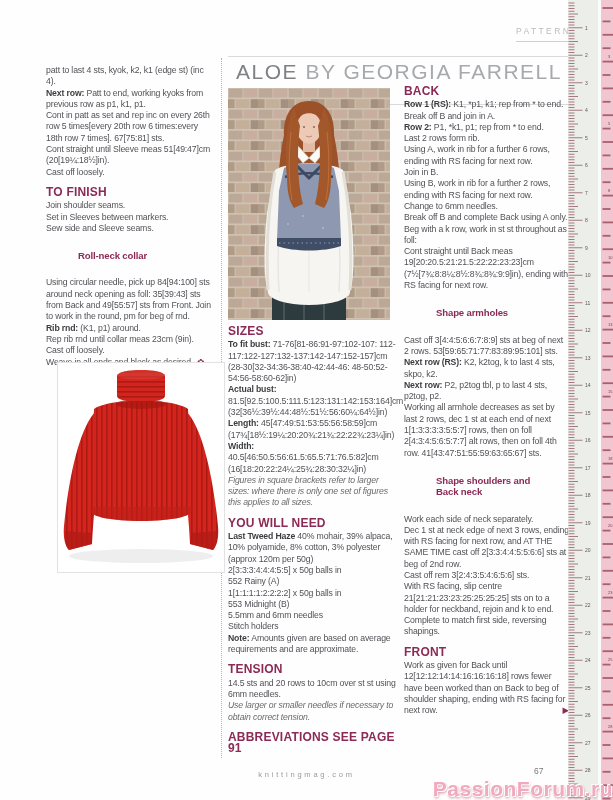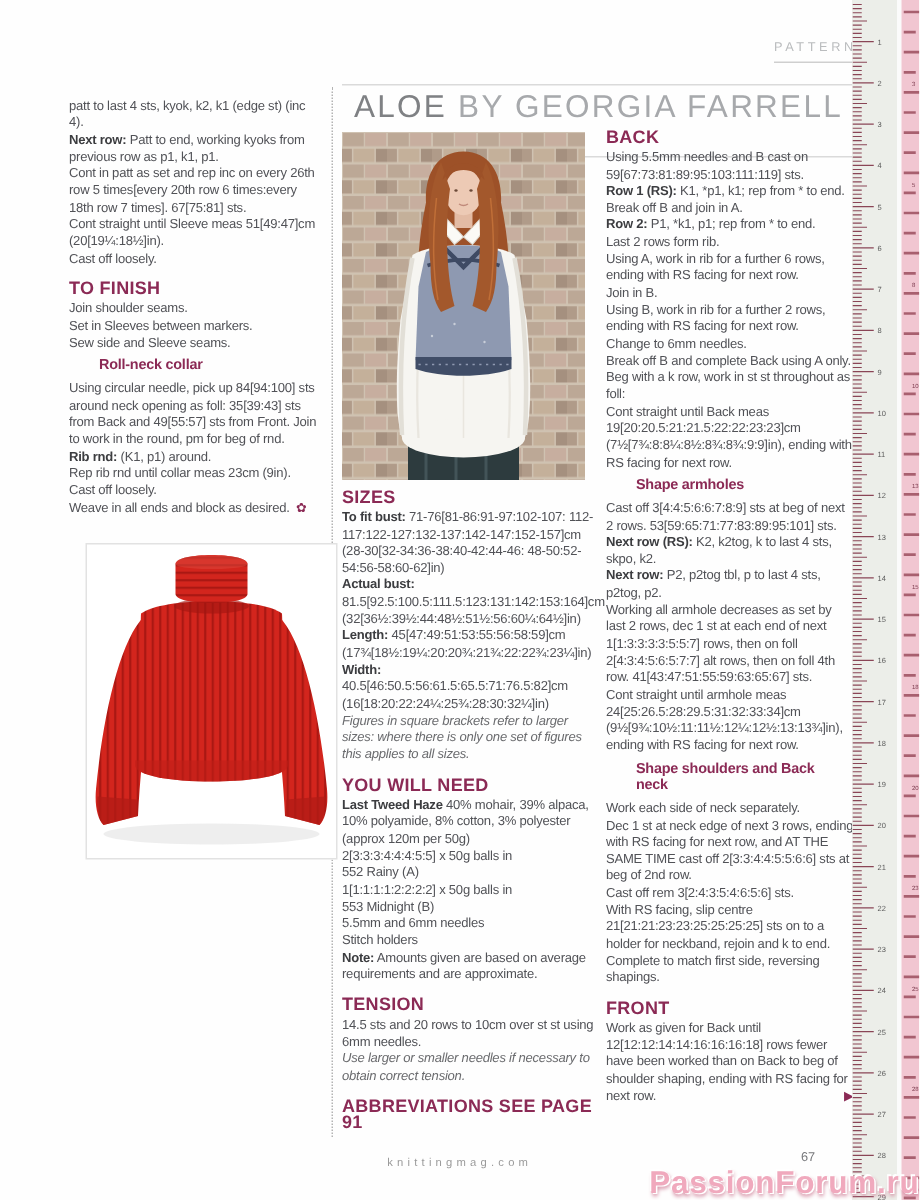--- a/index.html
+++ b/index.html
@@ -4,21 +4,21 @@
 <style>
   html,body{margin:0;padding:0;background:#ffffff;}
   #page{position:relative;width:613px;height:800px;background:#fefefe;overflow:hidden;
         font-family:"Liberation Sans",sans-serif;}
 
   
   .col{position:absolute;color:#515257;font-size:8.7px;line-height:11.3px;letter-spacing:-0.15px;}
   .blk{margin:0;}
   .blk.h{color:#8b2a55;font-size:12px;font-weight:bold;letter-spacing:.2px;margin:9px 0 2px;}
   .blk.h:first-child{margin-top:0;}
-  .blk.s{color:#8b2a55;font-weight:bold;font-size:9.6px;margin:4px;padding-left:16px;}
+  .blk.s{color:#8b2a55;font-weight:bold;font-size:9.6px;margin:16px;padding-left:16px;}
   .blk.pi{font-style:italic;color:#6a6b6e;}
   .bld{font-weight:bold;color:#3c3d40;}
   .endicon{color:#8b2a55;font-size:8.5px;padding-left:2px;}
   .endicon.arrow{float:right;}
 
   
   #patterns-label{position:absolute;left:516px;top:26px;width:64px;font-size:8.5px;
       letter-spacing:2.4px;color:#babcbe;padding-bottom:5px;border-bottom:1px solid #cfcfcf;}
   #title-block{position:absolute;left:228px;top:56px;width:342px;text-align:center;
       border-top:1px solid #dadada;border-bottom:1px solid #dadada;padding:3px 0 20px;}
@@ -169,38 +169,36 @@
       <path d="M36,46 C50,35 116,35 130,46 L134,147 C134,154 111,158 83,158 C55,158 32,154 32,147 Z" fill="url(#rib)"></path>
       <path d="M32,144 L134,144 L134,147 C134,154 111,158 83,158 C55,158 32,154 32,147 Z" fill="#bf1f18" opacity="0.55"></path>
       <ellipse cx="83" cy="41" rx="25" ry="5" fill="#a21510" opacity="0.6"></ellipse>
       <path d="M59,13 C59,5 107,5 107,13 L107,33 C107,41 59,41 59,33 Z" fill="url(#ribh)"></path>
       <path d="M59,13 C59,5 107,5 107,13 C107,17.5 59,17.5 59,13 Z" fill="#dd453b" opacity="0.55"></path>
     </svg>
   </div>
 
   <div id="right-col" class="col" style="left:404px;top:86px;width:165px;">
       <div class="blk h">BACK</div>
-      <div class="blk p">Using 5.5mm needles and B cast on 59[67:73:81:89:95:103:111:119] sts.</div>
       <div class="blk p"><span class="bld">Row 1 (RS):</span> K1, *p1, k1; rep from * to end.</div>
       <div class="blk p">Break off B and join in A.</div>
       <div class="blk p"><span class="bld">Row 2:</span> P1, *k1, p1; rep from * to end.</div>
       <div class="blk p">Last 2 rows form rib.</div>
       <div class="blk p">Using A, work in rib for a further 6 rows, ending with RS facing for next row.</div>
       <div class="blk p">Join in B.</div>
       <div class="blk p">Using B, work in rib for a further 2 rows, ending with RS facing for next row.</div>
       <div class="blk p">Change to 6mm needles.</div>
       <div class="blk p">Break off B and complete Back using A only.</div>
       <div class="blk p">Beg with a k row, work in st st throughout as foll:</div>
       <div class="blk p">Cont straight until Back meas 19[20:20.5:21:21.5:22:22:23:23]cm (7½[7¾:8:8¼:8½:8¾:8¾:9:9]in), ending with RS facing for next row.</div>
       <div class="blk s">Shape armholes</div>
       <div class="blk p">Cast off 3[4:4:5:6:6:7:8:9] sts at beg of next 2 rows. 53[59:65:71:77:83:89:95:101] sts.</div>
       <div class="blk p"><span class="bld">Next row (RS):</span> K2, k2tog, k to last 4 sts, skpo, k2.</div>
       <div class="blk p"><span class="bld">Next row:</span> P2, p2tog tbl, p to last 4 sts, p2tog, p2.</div>
       <div class="blk p">Working all armhole decreases as set by last 2 rows, dec 1 st at each end of next 1[1:3:3:3:3:5:5:7] rows, then on foll 2[4:3:4:5:6:5:7:7] alt rows, then on foll 4th row. 41[43:47:51:55:59:63:65:67] sts.</div>
-      <div class="blk p">Cont straight until armhole meas 24[25:26.5:28:29.5:31:32:33:34]cm (9½[9¾:10½:11:11½:12¼:12½:13:13¾]in), ending with RS facing for next row.</div>
       <div class="blk s">Shape shoulders and Back neck</div>
       <div class="blk p">Work each side of neck separately.</div>
       <div class="blk p">Dec 1 st at neck edge of next 3 rows, ending with RS facing for next row, and AT THE SAME TIME cast off 2[3:3:4:4:5:5:6:6] sts at beg of 2nd row.</div>
       <div class="blk p">Cast off rem 3[2:4:3:5:4:6:5:6] sts.</div>
       <div class="blk p">With RS facing, slip centre 21[21:21:23:23:25:25:25:25] sts on to a holder for neckband, rejoin and k to end.</div>
       <div class="blk p">Complete to match first side, reversing shapings.</div>
       <div class="blk h">FRONT</div>
       <div class="blk p">Work as given for Back until 12[12:12:14:14:16:16:16:18] rows fewer have been worked than on Back to beg of shoulder shaping, ending with RS facing for next row.<span class="endicon arrow"> ▶</span></div>
     </div>
 

